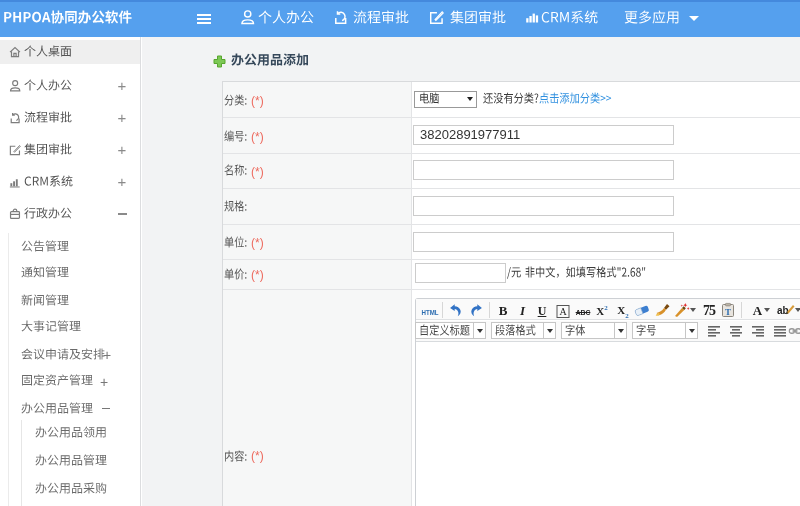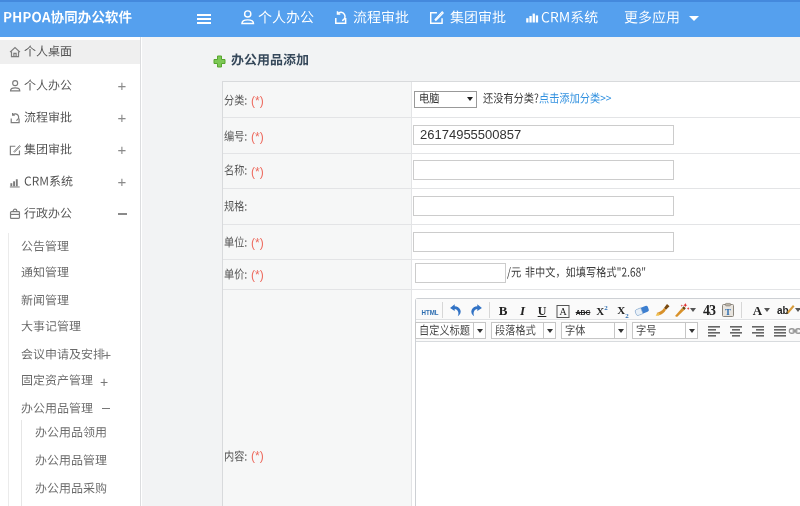--- a/index.html
+++ b/index.html
@@ -298,21 +298,21 @@
     <svg width="56" height="14" viewBox="0 0 56 14">
       <path d="M6.9 4.7C7.7 5.6 8.6 6.8 9.1 7.5L9.7 6.9C9.2 6.2 8.2 5.0 7.5 4.2ZM0.8 1.2C1.4 1.8 2.1 2.7 2.4 3.2L3.0 2.6C2.7 2.1 2.0 1.3 1.4 0.7ZM3.3 1.3V2.2H6.4C5.6 4.1 4.3 5.8 2.9 6.8C3.0 7.0 3.3 7.3 3.4 7.5C4.3 6.8 5.2 5.9 5.9 4.8V9.8H6.7V3.5C6.9 3.1 7.1 2.7 7.3 2.2H9.5V1.3ZM2.5 4.5H0.4V5.4H1.8V9.2C1.3 9.4 0.8 9.9 0.2 10.7L0.8 11.5C1.3 10.7 1.8 9.9 2.1 9.9C2.3 9.9 2.7 10.4 3.1 10.7C3.9 11.3 4.7 11.4 6.0 11.4C7.1 11.4 9.0 11.3 9.7 11.3C9.7 11.0 9.8 10.5 9.9 10.2C8.9 10.4 7.3 10.5 6.1 10.5C4.9 10.5 4.0 10.4 3.3 9.9C3.0 9.6 2.7 9.4 2.5 9.2Z M11.1 1.3C11.7 1.7 12.5 2.3 12.9 2.7L13.4 1.9C12.9 1.6 12.1 1.0 11.5 0.6ZM10.6 4.5C11.2 4.9 12.0 5.5 12.4 5.8L12.9 5.1C12.4 4.7 11.6 4.2 11.0 3.9ZM10.9 10.8 11.5 11.3C12.1 10.2 12.8 8.7 13.3 7.5L12.7 6.9C12.1 8.3 11.4 9.8 10.9 10.8ZM14.7 0.9V2.3C14.7 3.2 14.5 4.2 13.1 4.9C13.3 5.1 13.6 5.4 13.7 5.6C15.2 4.8 15.5 3.4 15.5 2.3V1.8H17.5V3.5C17.5 4.5 17.7 4.9 18.4 4.9C18.5 4.9 19.2 4.9 19.3 4.9C19.6 4.9 19.8 4.9 20.0 4.8C19.9 4.6 19.9 4.2 19.9 4.0C19.7 4.0 19.5 4.0 19.3 4.0C19.2 4.0 18.6 4.0 18.5 4.0C18.3 4.0 18.2 3.9 18.2 3.6V0.9ZM18.2 6.6C17.8 7.5 17.2 8.3 16.5 8.9C15.8 8.3 15.3 7.5 14.9 6.6ZM13.7 5.8V6.6H14.3L14.1 6.7C14.5 7.8 15.1 8.7 15.9 9.4C15.0 10.0 14.0 10.5 12.9 10.7C13.1 10.9 13.2 11.3 13.3 11.5C14.4 11.2 15.5 10.7 16.5 10.0C17.4 10.7 18.4 11.2 19.6 11.5C19.7 11.3 19.9 10.9 20.1 10.7C19.0 10.5 18.0 10.0 17.2 9.4C18.1 8.6 18.8 7.5 19.3 6.0L18.7 5.7L18.6 5.8Z M24.4 0.5C24.3 1.0 24.1 1.5 23.9 2.0H21.0V2.9H23.6C23.0 4.5 22.0 5.9 20.8 6.9C21.0 7.1 21.2 7.4 21.3 7.6C21.9 7.1 22.5 6.4 23.0 5.7V11.5H23.8V9.1H28.0V10.4C28.0 10.6 28.0 10.6 27.8 10.6C27.6 10.6 27.0 10.7 26.3 10.6C26.4 10.9 26.5 11.2 26.6 11.5C27.4 11.5 28.0 11.5 28.3 11.4C28.7 11.2 28.8 10.9 28.8 10.4V4.3H23.8C24.1 3.8 24.3 3.4 24.4 2.9H30.0V2.0H24.8C24.9 1.6 25.0 1.1 25.2 0.7ZM23.8 7.1H28.0V8.4H23.8ZM23.8 6.3V5.1H28.0V6.3Z M37.5 0.7 36.8 1.0C37.5 2.8 38.7 4.8 39.8 5.8C39.9 5.6 40.2 5.3 40.4 5.1C39.3 4.2 38.1 2.3 37.5 0.7ZM33.9 0.7C33.3 2.6 32.3 4.2 31.0 5.3C31.2 5.4 31.6 5.8 31.7 6.0C32.0 5.7 32.2 5.4 32.5 5.1V5.9H34.5C34.2 7.9 33.7 9.9 31.3 10.8C31.4 11.0 31.6 11.3 31.7 11.6C34.3 10.5 35.0 8.3 35.3 5.9H38.1C37.9 8.9 37.8 10.1 37.5 10.4C37.4 10.5 37.3 10.5 37.1 10.5C36.9 10.5 36.2 10.5 35.6 10.5C35.7 10.7 35.8 11.1 35.8 11.4C36.5 11.4 37.1 11.4 37.4 11.4C37.8 11.4 38.0 11.3 38.2 11.0C38.6 10.5 38.7 9.1 38.9 5.4C38.9 5.3 38.9 5.0 38.9 5.0H32.6C33.4 3.9 34.2 2.5 34.7 1.0Z M48.4 0.7C48.2 1.2 47.7 1.9 47.4 2.4L48.0 2.7C48.4 2.2 48.8 1.6 49.2 1.0ZM42.6 1.1C43.1 1.6 43.5 2.3 43.7 2.8L44.4 2.4C44.2 1.9 43.7 1.2 43.3 0.7ZM45.5 0.5V2.8H41.5V3.6H44.9C44.0 4.7 42.7 5.5 41.3 5.9C41.5 6.0 41.7 6.4 41.8 6.6C43.2 6.1 44.6 5.2 45.5 4.0V6.0H46.3V4.2C47.6 5.0 49.1 6.0 49.9 6.6L50.3 5.8C49.5 5.3 48.0 4.4 46.7 3.6H50.3V2.8H46.3V0.5ZM45.5 6.3C45.5 6.7 45.4 7.2 45.3 7.6H41.5V8.4H45.0C44.5 9.5 43.5 10.3 41.3 10.7C41.4 10.9 41.6 11.3 41.7 11.5C44.2 11.0 45.3 10.0 45.9 8.5C46.7 10.2 48.1 11.1 50.1 11.5C50.2 11.3 50.4 10.9 50.6 10.7C48.8 10.4 47.4 9.7 46.7 8.4H50.3V7.6H46.1C46.2 7.2 46.3 6.7 46.3 6.3Z M52.8 7.9H53.6C53.5 6.0 55.3 5.3 55.3 3.6C55.3 2.2 54.5 1.4 53.4 1.4C52.6 1.4 51.9 1.9 51.4 2.5L52.0 3.1C52.3 2.6 52.8 2.3 53.3 2.3C54.0 2.3 54.4 2.9 54.4 3.6C54.4 5.1 52.6 5.8 52.8 7.9ZM53.3 10.7C53.6 10.7 53.9 10.4 53.9 9.9C53.9 9.4 53.6 9.0 53.3 9.0C52.9 9.0 52.6 9.4 52.6 9.9C52.6 10.4 52.9 10.7 53.3 10.7Z" fill="#3a3a3a"></path>
     </svg>
   </div>
 <div style="position:absolute;left:539px;top:92px;width:73px;height:14px;">
     <svg width="73" height="14" viewBox="0 0 73 14">
       <path d="M2.4 5.0H7.8V7.1H2.4ZM3.5 9.0C3.6 9.8 3.7 10.8 3.7 11.4L4.5 11.3C4.4 10.7 4.3 9.7 4.2 9.0ZM5.6 9.0C5.9 9.8 6.2 10.8 6.3 11.4L7.0 11.2C6.9 10.6 6.6 9.6 6.3 8.9ZM7.7 8.9C8.2 9.7 8.7 10.8 9.0 11.4L9.7 11.1C9.4 10.4 8.9 9.4 8.3 8.6ZM1.8 8.7C1.5 9.6 1.0 10.6 0.4 11.1L1.1 11.5C1.7 10.9 2.2 9.9 2.5 8.9ZM1.7 4.1V8.0H8.5V4.1H5.4V2.6H9.3V1.8H5.4V0.5H4.6V4.1Z M11.7 6.9V10.8H18.1V11.5H18.9V6.9H18.1V10.0H15.7V6.0H19.8V5.1H15.7V3.2H19.1V2.3H15.7V0.5H14.9V2.3H11.6V3.2H14.9V5.1H10.9V6.0H14.9V10.0H12.5V6.9Z M24.6 7.1C24.3 8.0 23.9 9.0 23.3 9.7L23.8 10.2C24.5 9.5 24.9 8.3 25.2 7.4ZM27.0 7.5C27.3 8.3 27.6 9.4 27.6 10.1L28.3 9.8C28.2 9.1 27.9 8.1 27.5 7.3ZM28.2 7.2C28.8 8.1 29.4 9.4 29.7 10.2L30.3 9.8C30.0 9.0 29.4 7.8 28.8 6.9ZM25.8 5.8V10.5C25.8 10.7 25.8 10.7 25.7 10.7C25.5 10.7 25.1 10.7 24.6 10.7C24.7 11.0 24.8 11.3 24.8 11.5C25.5 11.5 25.9 11.5 26.2 11.4C26.5 11.2 26.6 11.0 26.6 10.5V5.8ZM21.3 1.2C21.9 1.6 22.6 2.1 22.9 2.6L23.4 1.8C23.0 1.4 22.3 0.9 21.7 0.6ZM20.8 4.5C21.4 4.8 22.1 5.3 22.5 5.7L22.9 5.0C22.6 4.6 21.8 4.1 21.2 3.8ZM21.0 10.9 21.7 11.4C22.1 10.3 22.7 8.9 23.0 7.7L22.4 7.2C22.0 8.5 21.4 10.0 21.0 10.9ZM23.7 1.2V2.0H26.0C25.9 2.6 25.7 3.1 25.5 3.6H23.3V4.5H25.2C24.6 5.4 23.9 6.3 23.0 6.8C23.1 7.0 23.4 7.3 23.5 7.5C24.6 6.8 25.4 5.7 26.0 4.5H27.3C27.9 5.7 28.8 6.8 29.8 7.3C29.9 7.1 30.2 6.8 30.3 6.6C29.5 6.2 28.6 5.4 28.1 4.5H30.1V3.6H26.4C26.5 3.1 26.7 2.6 26.8 2.0H29.8V1.2Z M36.4 2.0V11.3H37.2V10.5H39.1V11.2H39.9V2.0ZM37.2 9.6V2.8H39.1V9.6ZM32.6 0.6 32.6 2.8H31.1V3.6H32.6C32.5 6.7 32.2 9.3 30.9 10.9C31.1 11.1 31.4 11.3 31.5 11.5C32.9 9.8 33.2 6.9 33.3 3.6H34.9C34.8 8.3 34.7 9.9 34.5 10.2C34.4 10.4 34.3 10.5 34.1 10.4C33.9 10.4 33.5 10.4 33.0 10.4C33.1 10.6 33.2 11.0 33.2 11.3C33.7 11.3 34.2 11.3 34.5 11.3C34.8 11.2 34.9 11.1 35.1 10.8C35.4 10.3 35.5 8.6 35.6 3.2C35.6 3.1 35.6 2.8 35.6 2.8H33.3L33.3 0.6Z M47.7 0.7 47.0 1.0C47.7 2.8 48.9 4.8 50.0 5.8C50.1 5.6 50.4 5.3 50.6 5.1C49.5 4.2 48.3 2.3 47.7 0.7ZM44.1 0.7C43.5 2.6 42.5 4.2 41.2 5.3C41.4 5.4 41.8 5.8 41.9 6.0C42.2 5.7 42.4 5.4 42.7 5.1V5.9H44.7C44.4 7.9 43.9 9.9 41.5 10.8C41.6 11.0 41.8 11.3 41.9 11.6C44.5 10.5 45.2 8.3 45.5 5.9H48.3C48.1 8.9 48.0 10.1 47.7 10.4C47.6 10.5 47.5 10.5 47.3 10.5C47.1 10.5 46.4 10.5 45.8 10.5C45.9 10.7 46.0 11.1 46.0 11.4C46.7 11.4 47.3 11.4 47.6 11.4C48.0 11.4 48.2 11.3 48.4 11.0C48.8 10.5 48.9 9.1 49.1 5.4C49.1 5.3 49.1 5.0 49.1 5.0H42.8C43.6 3.9 44.4 2.5 44.9 1.0Z M58.6 0.7C58.4 1.2 57.9 1.9 57.6 2.4L58.2 2.7C58.6 2.2 59.0 1.6 59.4 1.0ZM52.8 1.1C53.3 1.6 53.7 2.3 53.9 2.8L54.6 2.4C54.4 1.9 53.9 1.2 53.5 0.7ZM55.7 0.5V2.8H51.7V3.6H55.1C54.2 4.7 52.9 5.5 51.5 5.9C51.7 6.0 51.9 6.4 52.0 6.6C53.4 6.1 54.8 5.2 55.7 4.0V6.0H56.5V4.2C57.8 5.0 59.3 6.0 60.1 6.6L60.5 5.8C59.7 5.3 58.2 4.4 56.9 3.6H60.5V2.8H56.5V0.5ZM55.7 6.3C55.7 6.7 55.6 7.2 55.5 7.6H51.7V8.4H55.2C54.7 9.5 53.7 10.3 51.5 10.7C51.6 10.9 51.8 11.3 51.9 11.5C54.4 11.0 55.5 10.0 56.1 8.5C56.9 10.2 58.3 11.1 60.3 11.5C60.4 11.3 60.6 10.9 60.8 10.7C59.0 10.4 57.6 9.7 56.9 8.4H60.5V7.6H56.3C56.4 7.2 56.5 6.7 56.5 6.3Z M61.6 8.8 66.5 6.5V5.7L61.6 3.4V4.4L64.0 5.4L65.5 6.1V6.1L64.0 6.8L61.6 7.8Z M67.2 8.8 72.1 6.5V5.7L67.2 3.4V4.4L69.7 5.4L71.2 6.1V6.1L69.7 6.8L67.2 7.8Z" fill="#2e8fdf"></path>
     </svg>
   </div>
 <div class="abs" style="left:413px;top:125px;width:261px;height:20px;background:#fff;border:1px solid #ccc"></div>
-<div class="abs" style="left:420px;top:125px;height:20px;line-height:20px;font-size:13px;color:#333">26174955500857</div>
+<div class="abs" style="left:420px;top:125px;height:20px;line-height:20px;font-size:13px;color:#333">38202891977911</div>
 <div class="abs" style="left:413px;top:160px;width:261px;height:20px;background:#fff;border:1px solid #ccc"></div>
 <div class="abs" style="left:413px;top:196px;width:261px;height:20px;background:#fff;border:1px solid #ccc"></div>
 <div class="abs" style="left:413px;top:232px;width:261px;height:20px;background:#fff;border:1px solid #ccc"></div>
 <div class="abs" style="left:415px;top:263px;width:91px;height:20px;background:#fff;border:1px solid #ccc"></div>
 <div style="position:absolute;left:507px;top:266px;width:139px;height:14px;">
     <svg width="139" height="14" viewBox="0 0 139 14">
       <path d="M0.1 12.7H0.8L3.8 1.0H3.2Z M5.5 1.4V2.3H12.7V1.4ZM4.6 4.8V5.7H7.2C7.0 7.9 6.7 9.8 4.5 10.8C4.7 11.0 4.9 11.3 5.0 11.5C7.3 10.4 7.8 8.2 8.0 5.7H9.9V10.0C9.9 11.0 10.2 11.3 11.1 11.3C11.3 11.3 12.4 11.3 12.6 11.3C13.5 11.3 13.7 10.7 13.8 8.7C13.6 8.6 13.2 8.4 13.0 8.3C13.0 10.1 12.9 10.5 12.5 10.5C12.3 10.5 11.4 10.5 11.2 10.5C10.8 10.5 10.7 10.4 10.7 9.9V5.7H13.6V4.8Z M23.7 0.5V11.5H24.5V8.6H27.6V7.8H24.5V5.9H27.2V5.0H24.5V3.2H27.4V2.3H24.5V0.5ZM18.4 7.7V8.6H21.4V11.5H22.2V0.5H21.4V2.3H18.6V3.2H21.4V5.0H18.8V5.9H21.4V7.7Z M32.7 0.5V2.6H29.0V8.3H29.7V7.6H32.7V11.5H33.5V7.6H36.4V8.3H37.2V2.6H33.5V0.5ZM29.7 6.7V3.5H32.7V6.7ZM36.4 6.7H33.5V3.5H36.4Z M42.5 0.7C42.8 1.3 43.1 2.1 43.3 2.6L44.1 2.2C44.0 1.8 43.6 1.0 43.3 0.4ZM38.7 2.6V3.5H40.3C40.9 5.3 41.7 6.9 42.8 8.2C41.6 9.3 40.3 10.1 38.6 10.6C38.7 10.9 39.0 11.3 39.0 11.5C40.7 10.8 42.2 10.0 43.3 8.8C44.5 10.0 45.9 10.9 47.5 11.4C47.7 11.2 47.9 10.8 48.1 10.6C46.4 10.1 45.0 9.3 43.9 8.1C44.9 6.9 45.7 5.4 46.3 3.5H47.9V2.6ZM43.3 7.5C42.4 6.4 41.6 5.0 41.1 3.5H45.5C44.9 5.1 44.2 6.4 43.3 7.5Z M50.0 11.8C51.1 11.4 51.8 10.4 51.8 9.1C51.8 8.3 51.5 7.7 50.9 7.7C50.5 7.7 50.1 8.0 50.1 8.6C50.1 9.2 50.5 9.5 50.9 9.5L51.1 9.4C51.0 10.3 50.6 10.8 49.8 11.2Z M62.7 3.8C62.5 5.4 62.2 6.8 61.7 7.9C61.3 7.5 60.8 7.1 60.4 6.7C60.6 5.9 60.9 4.8 61.1 3.8ZM59.6 7.1C60.1 7.5 60.8 8.1 61.3 8.7C60.8 9.7 60.0 10.4 59.1 10.8C59.2 11.0 59.4 11.3 59.5 11.5C60.5 11.0 61.3 10.3 61.9 9.3C62.3 9.7 62.7 10.1 63.0 10.5L63.5 9.8C63.2 9.4 62.8 8.9 62.3 8.5C62.9 7.1 63.3 5.4 63.5 3.0L63.0 2.9L62.9 2.9H61.2C61.4 2.1 61.5 1.3 61.6 0.6L60.8 0.5C60.7 1.2 60.6 2.1 60.5 2.9H59.1V3.8H60.3C60.1 5.0 59.8 6.2 59.6 7.1ZM64.0 1.8V11.2H64.8V10.3H67.3V11.0H68.0V1.8ZM64.8 9.5V2.6H67.3V9.5Z M75.9 9.8C76.6 10.3 77.5 11.0 77.9 11.5L78.4 10.9C78.0 10.4 77.1 9.7 76.4 9.3ZM74.3 9.3C73.8 9.8 72.8 10.5 72.1 10.9C72.2 11.1 72.4 11.3 72.5 11.5C73.3 11.1 74.3 10.4 74.9 9.8ZM75.0 0.5C75.0 0.8 75.0 1.2 74.9 1.6H72.6V2.3H74.8L74.6 3.1H73.1V8.5H72.2V9.3H78.6V8.5H77.7V3.1H75.3L75.5 2.3H78.3V1.6H75.7L75.8 0.6ZM73.8 8.5V7.7H77.0V8.5ZM73.8 5.1H77.0V5.8H73.8ZM73.8 4.5V3.8H77.0V4.5ZM73.8 6.4H77.0V7.1H73.8ZM69.1 8.9 69.4 9.8C70.3 9.4 71.3 8.9 72.3 8.4L72.2 7.6L71.1 8.1V4.2H72.3V3.4H71.1V0.6H70.4V3.4H69.2V4.2H70.4V8.4C69.9 8.6 69.5 8.8 69.1 8.9Z M79.8 1.1V3.5H80.6V2.0H87.6V3.5H88.4V1.1ZM79.9 8.0V8.9H85.7V8.0ZM82.1 2.2C81.8 3.6 81.5 5.6 81.2 6.7H86.6C86.4 9.1 86.2 10.1 85.9 10.4C85.8 10.5 85.6 10.6 85.4 10.6C85.1 10.6 84.5 10.5 83.8 10.5C83.9 10.7 84.0 11.1 84.0 11.3C84.7 11.4 85.3 11.4 85.7 11.4C86.1 11.3 86.3 11.3 86.5 11.0C86.9 10.5 87.1 9.3 87.4 6.3C87.4 6.2 87.4 5.9 87.4 5.9H82.2L82.5 4.4H87.1V3.6H82.6L82.8 2.3Z M95.1 2.6H97.3C97.0 3.3 96.6 4.0 96.1 4.6C95.6 4.0 95.2 3.4 94.9 2.8ZM91.3 0.5V3.0H89.7V3.9H91.2C90.9 5.6 90.2 7.4 89.5 8.5C89.6 8.7 89.8 9.0 89.9 9.3C90.4 8.5 90.9 7.2 91.3 5.8V11.5H92.0V5.5C92.3 6.0 92.7 6.6 92.8 7.0L93.3 6.3C93.1 6.0 92.3 4.8 92.0 4.4V3.9H93.1L92.9 4.1C93.1 4.3 93.4 4.6 93.5 4.8C93.8 4.4 94.2 4.0 94.5 3.5C94.8 4.0 95.1 4.6 95.6 5.2C94.7 6.0 93.7 6.7 92.7 7.1C92.8 7.2 93.0 7.6 93.1 7.8C93.4 7.7 93.6 7.6 93.9 7.4V11.5H94.6V11.0H97.5V11.5H98.2V7.3L98.7 7.5C98.8 7.3 99.0 7.0 99.2 6.8C98.2 6.4 97.3 5.9 96.6 5.2C97.3 4.3 97.9 3.2 98.3 2.0L97.8 1.7L97.6 1.8H95.4C95.6 1.4 95.7 1.1 95.9 0.7L95.1 0.5C94.7 1.7 94.1 2.9 93.3 3.7V3.0H92.0V0.5ZM94.6 10.2V7.9H97.5V10.2ZM94.4 7.1C95.0 6.7 95.6 6.3 96.1 5.7C96.6 6.3 97.2 6.7 97.8 7.1Z M106.6 1.1C107.2 1.5 107.8 2.1 108.1 2.6L108.6 2.0C108.3 1.6 107.7 1.0 107.2 0.6ZM105.2 0.5C105.2 1.3 105.2 2.0 105.2 2.7H100.0V3.6H105.3C105.5 8.1 106.4 11.5 108.1 11.5C108.8 11.5 109.1 10.9 109.3 8.8C109.0 8.7 108.8 8.5 108.6 8.3C108.5 9.9 108.4 10.6 108.1 10.6C107.1 10.6 106.3 7.7 106.1 3.6H109.1V2.7H106.0C106.0 2.0 106.0 1.3 106.0 0.5ZM100.0 10.3 100.2 11.2C101.6 10.8 103.4 10.3 105.2 9.8L105.1 9.0L102.9 9.6V6.3H104.8V5.4H100.3V6.3H102.2V9.8Z M110.7 4.8H111.3L111.5 2.5L111.5 1.3H110.5L110.5 2.5ZM112.7 4.8H113.3L113.5 2.5L113.5 1.3H112.5L112.5 2.5Z M114.9 10.6H119.6V9.6H117.5C117.1 9.6 116.7 9.7 116.3 9.7C118.0 7.7 119.2 6.0 119.2 4.2C119.2 2.6 118.4 1.6 117.0 1.6C116.1 1.6 115.4 2.1 114.8 2.9L115.4 3.5C115.8 2.9 116.3 2.5 116.9 2.5C117.9 2.5 118.3 3.2 118.3 4.2C118.3 5.7 117.2 7.5 114.9 9.9Z M121.5 10.7C121.9 10.7 122.2 10.4 122.2 9.9C122.2 9.4 121.9 9.0 121.5 9.0C121.1 9.0 120.8 9.4 120.8 9.9C120.8 10.4 121.1 10.7 121.5 10.7Z M126.0 10.7C127.2 10.7 128.2 9.6 128.2 7.9C128.2 6.0 127.3 5.1 126.1 5.1C125.5 5.1 124.8 5.5 124.4 6.2C124.4 3.4 125.3 2.5 126.3 2.5C126.8 2.5 127.2 2.8 127.5 3.2L128.0 2.5C127.6 2.0 127.0 1.6 126.3 1.6C124.8 1.6 123.5 2.9 123.5 6.4C123.5 9.3 124.6 10.7 126.0 10.7ZM124.4 7.0C124.9 6.2 125.5 5.9 125.9 5.9C126.8 5.9 127.3 6.7 127.3 7.9C127.3 9.1 126.7 9.9 126.0 9.9C125.1 9.9 124.5 8.9 124.4 7.0Z M131.4 10.7C132.8 10.7 133.8 9.7 133.8 8.4C133.8 7.2 133.2 6.6 132.5 6.1V6.1C133.0 5.7 133.5 4.9 133.5 3.9C133.5 2.6 132.7 1.6 131.5 1.6C130.3 1.6 129.4 2.5 129.4 3.9C129.4 4.8 129.9 5.4 130.4 5.9V5.9C129.7 6.4 129.1 7.2 129.1 8.4C129.1 9.7 130.1 10.7 131.4 10.7ZM132.0 5.8C131.1 5.4 130.3 4.9 130.3 3.9C130.3 3.0 130.8 2.4 131.5 2.4C132.3 2.4 132.7 3.1 132.7 4.0C132.7 4.7 132.5 5.3 132.0 5.8ZM131.5 9.9C130.6 9.9 129.9 9.2 129.9 8.3C129.9 7.4 130.3 6.7 130.9 6.3C132.0 6.8 132.9 7.2 132.9 8.4C132.9 9.3 132.3 9.9 131.5 9.9Z M135.4 4.8H136.0L136.1 2.5L136.1 1.3H135.2L135.2 2.5ZM137.4 4.8H137.9L138.1 2.5L138.2 1.3H137.2L137.2 2.5Z" fill="#3a3a3a"></path>
     </svg>
   </div>
 <div class="abs" style="left:415px;top:298px;width:420px;height:208px;background:#fff;border:1px solid #cdd0d4;border-bottom:none;border-radius:3px 3px 0 0"></div>
@@ -358,21 +358,21 @@
 <div class="abs" style="left:682px;top:310px;transform:translate(-50%,-50%)">
     <svg width="17" height="15" viewBox="0 0 17 15">
       <path d="M1.5 13.5 L8.5 5.5 L10.8 7.5 L3.5 14.5 Z" fill="#d8912a"></path>
       <path d="M8.5 5.5 L10.2 3.8 L12.3 5.8 L10.8 7.5 Z" fill="#6a4a10"></path>
       <path d="M11.8 0.6 l0.6 1.5 1.5 0.6 -1.5 0.6 -0.6 1.5 -0.6 -1.5 -1.5 -0.6 1.5 -0.6 Z" fill="#e02828"></path>
       <path d="M14.7 4.6 l0.45 1.05 1.05 0.45 -1.05 0.45 -0.45 1.05 -0.45 -1.05 -1.05 -0.45 1.05 -0.45 Z" fill="#e02828"></path>
       <path d="M8.3 2.0 l0.35 0.85 0.85 0.35 -0.85 0.35 -0.35 0.85 -0.35 -0.85 -0.85 -0.35 0.85 -0.35 Z" fill="#e05050"></path>
     </svg>
   </div>
 <div class="abs" style="left:690px;top:308px;width:0;height:0;border-left:3.5px solid transparent;border-right:3.5px solid transparent;border-top:4px solid #555"></div>
-<div class="abs" style="left:709px;top:310px;transform:translate(-50%,-50%)"><span style="font:bold 14px 'Liberation Serif';color:#222;letter-spacing:-1px">43</span></div>
+<div class="abs" style="left:709px;top:310px;transform:translate(-50%,-50%)"><span style="font:bold 14px 'Liberation Serif';color:#222;letter-spacing:-1px">75</span></div>
 <div class="abs" style="left:728px;top:310px;transform:translate(-50%,-50%)">
     <svg width="14" height="15" viewBox="0 0 14 15">
       <rect x="1.5" y="2" width="11" height="12" rx="1" fill="#e8e4de" stroke="#8a857c" stroke-width="1"></rect>
       <rect x="4.5" y="0.8" width="5" height="2.6" rx="0.8" fill="#b9b2a6" stroke="#8a857c" stroke-width="0.7"></rect>
       <text x="7" y="12" font-family="Liberation Serif" font-size="9" font-weight="bold" fill="#2b6cb0" text-anchor="middle">T</text>
     </svg>
   </div>
 <div class="abs" style="left:741px;top:302px;width:1px;height:16px;background:#d7d7d7"></div>
 <div class="abs" style="left:757.5px;top:310px;transform:translate(-50%,-50%)"><span style="font:bold 13px 'Liberation Serif';color:#222">A</span></div>
 <div class="abs" style="left:763.5px;top:308px;width:0;height:0;border-left:3.5px solid transparent;border-right:3.5px solid transparent;border-top:4px solid #555"></div>

